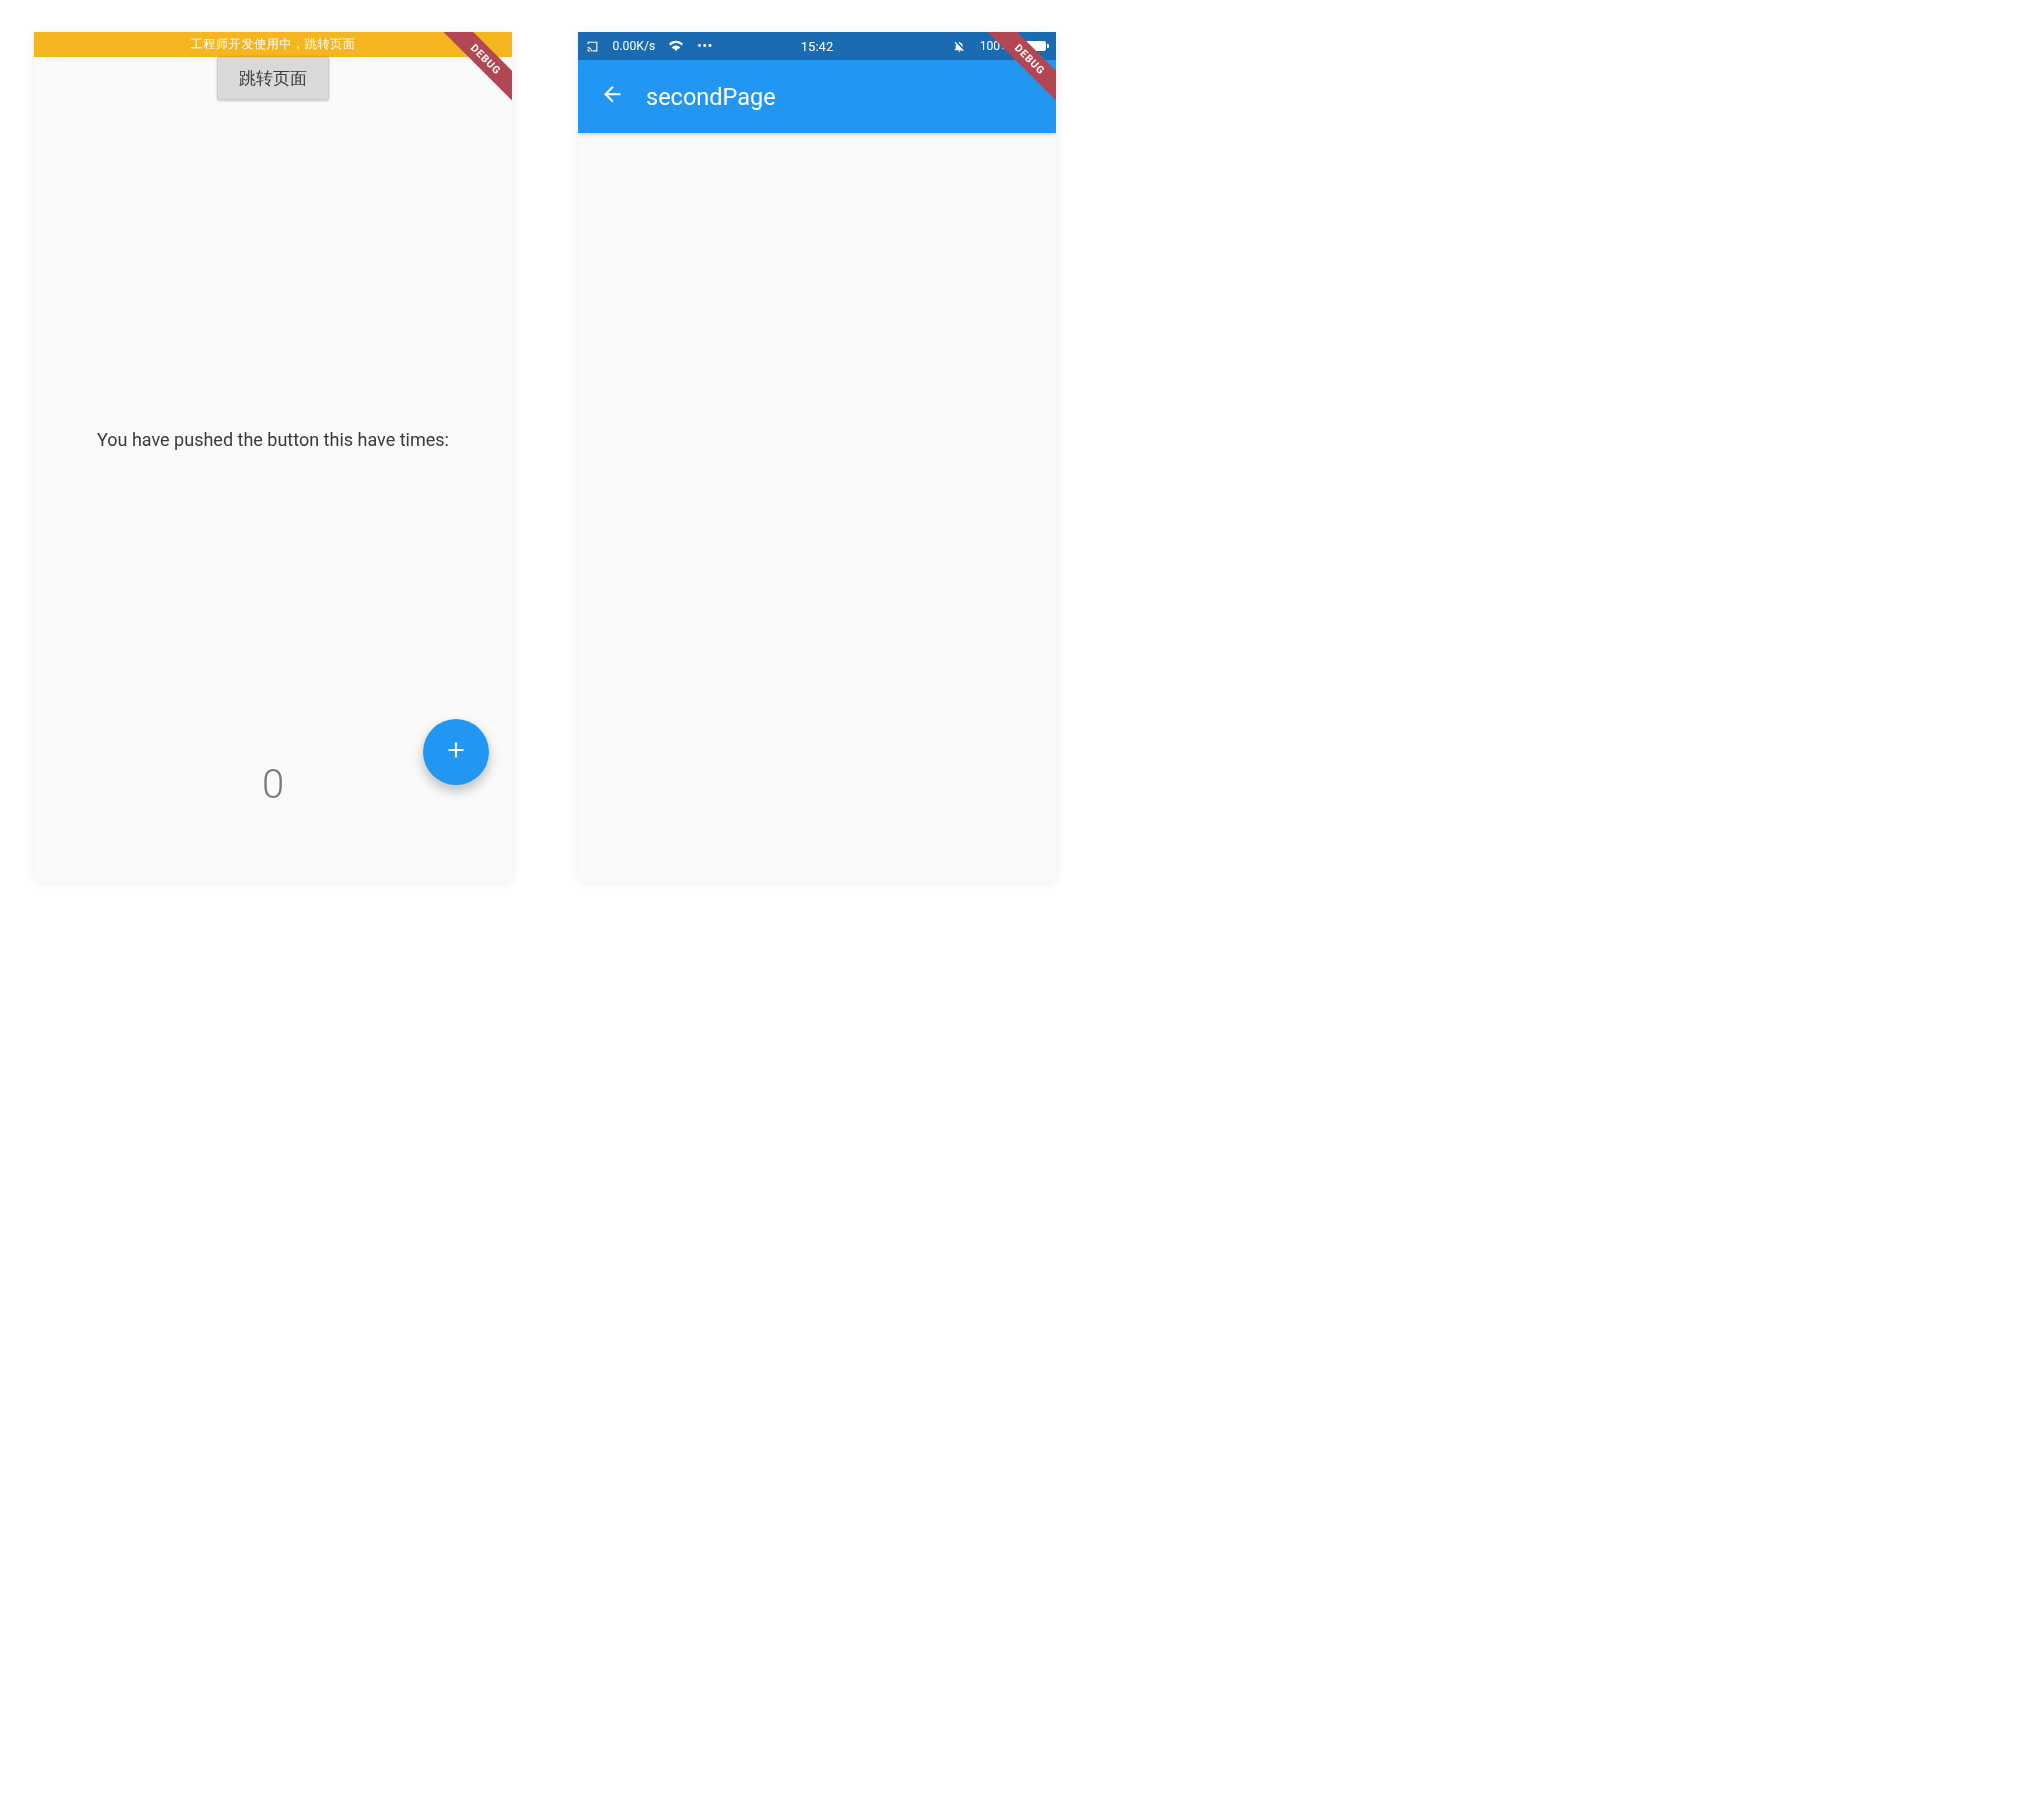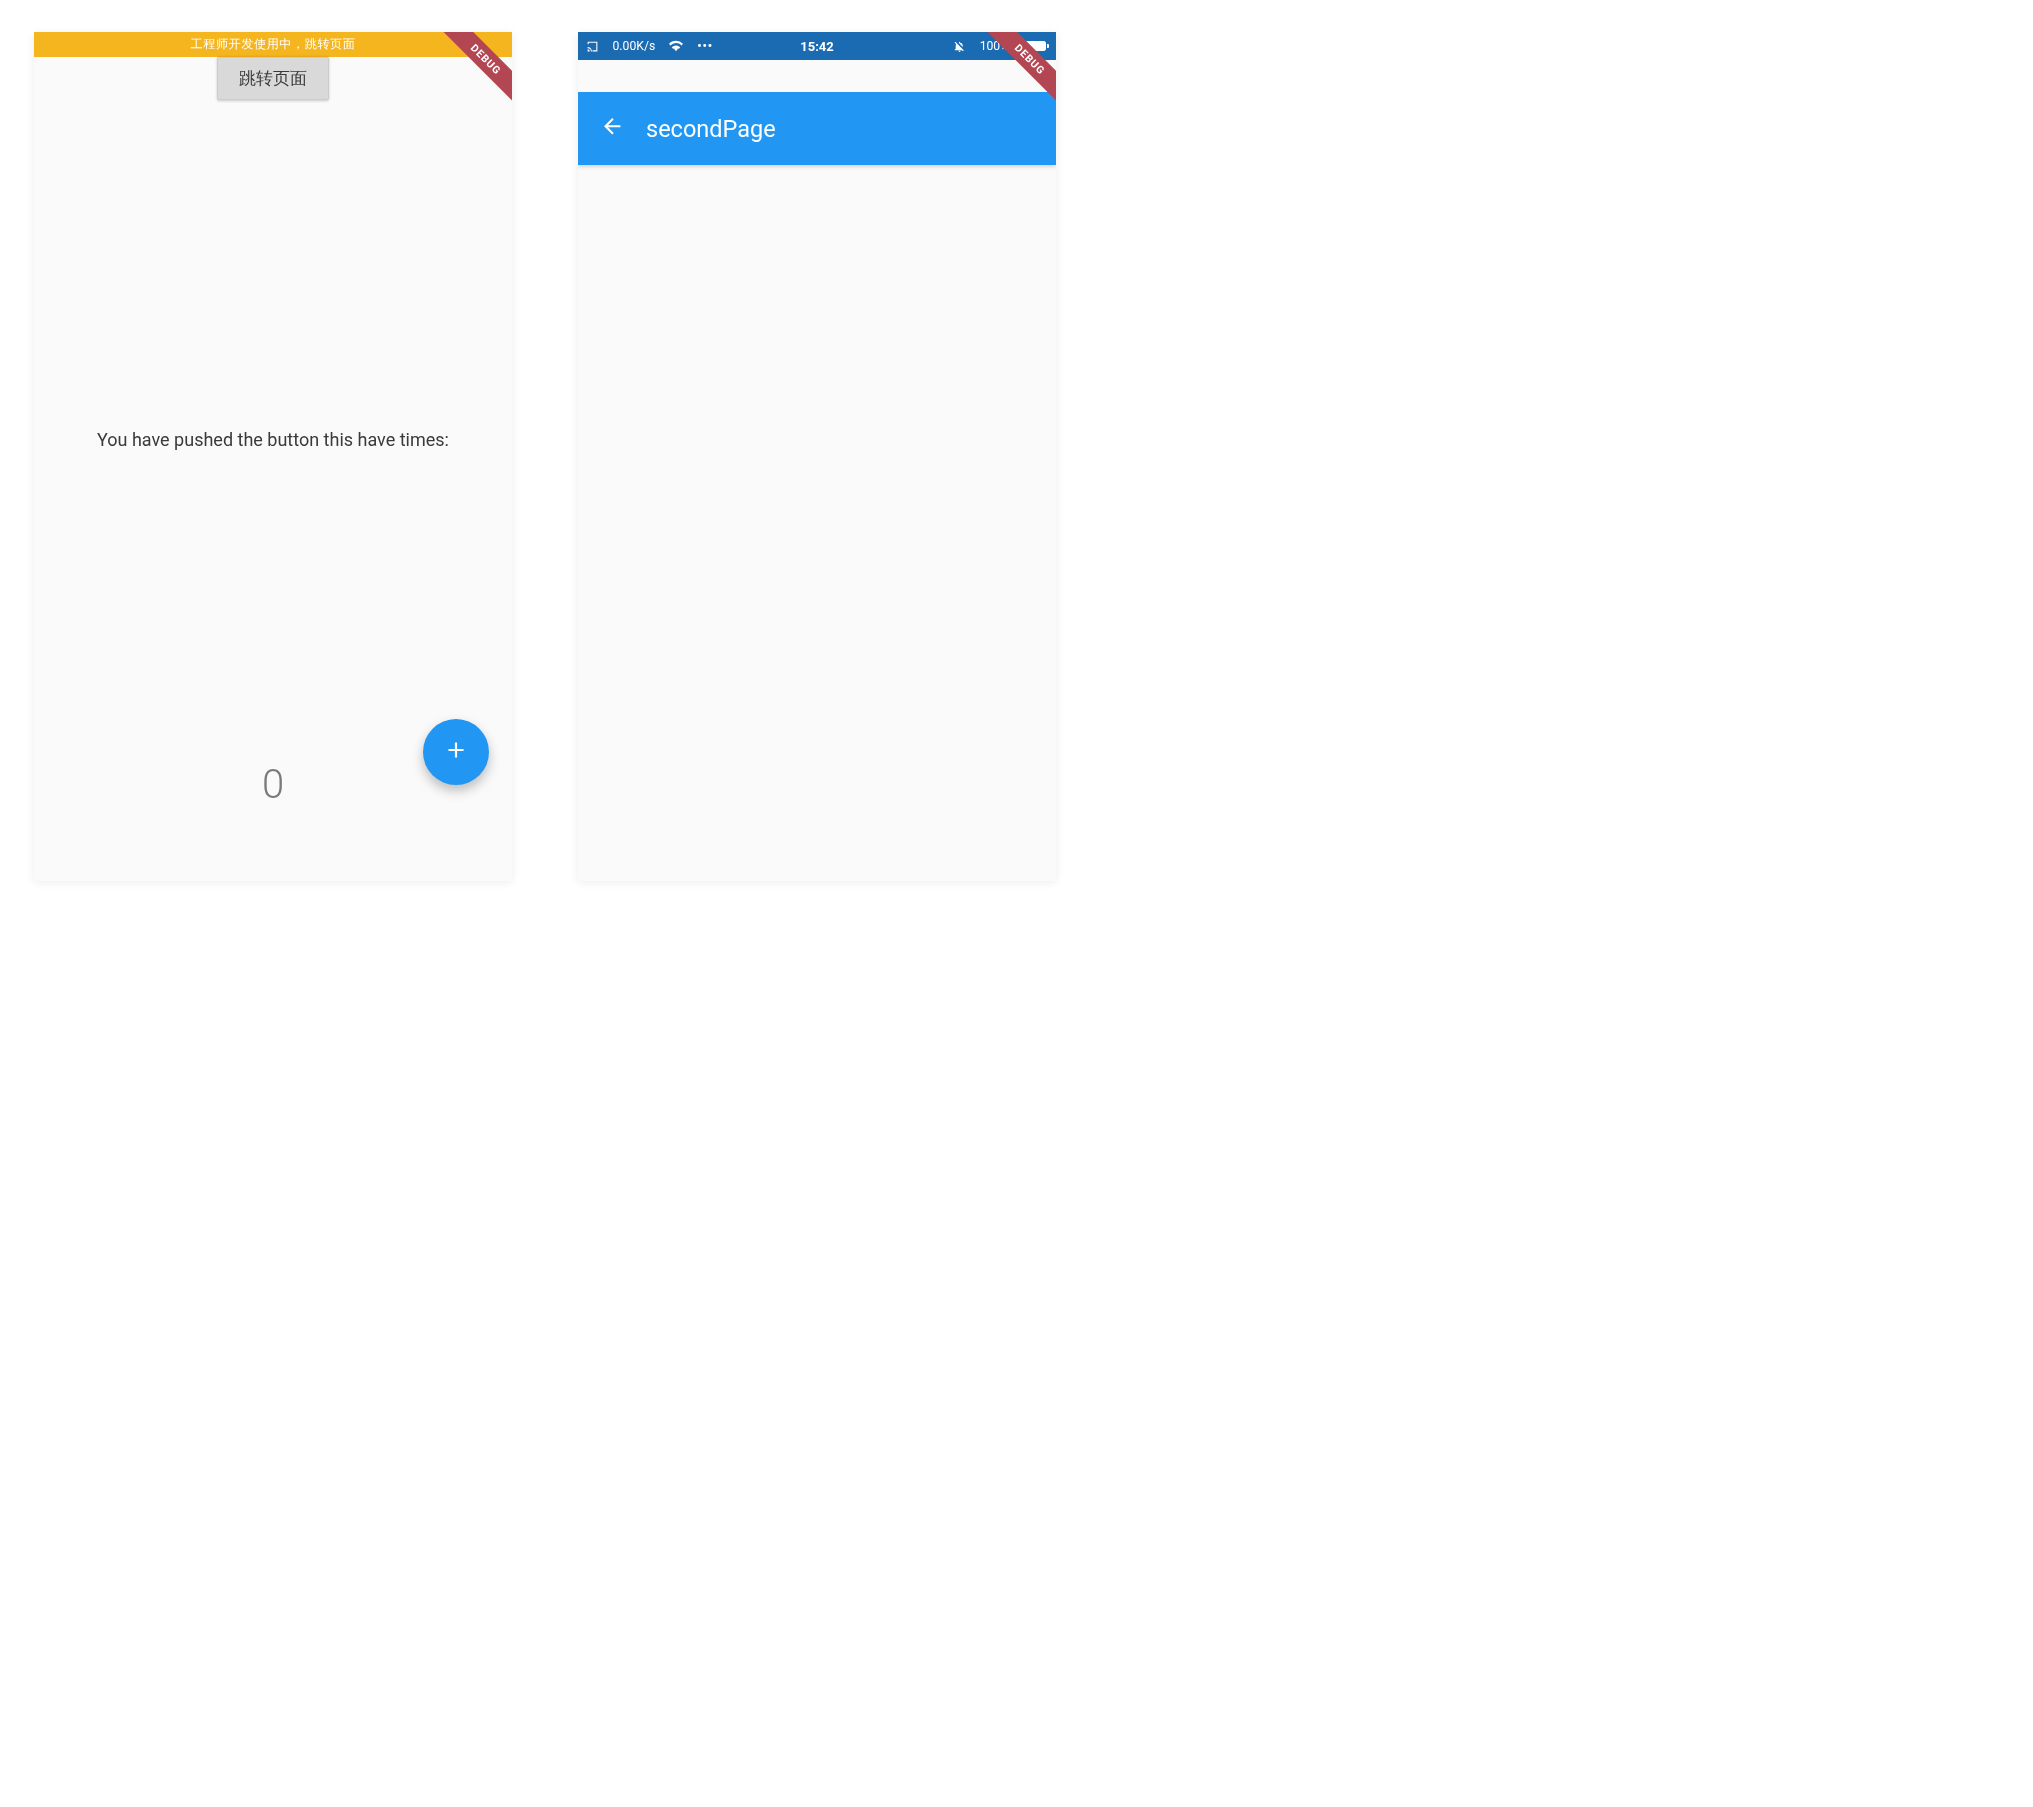--- a/index.html
+++ b/index.html
@@ -96,21 +96,21 @@
   .statusbar .right-group {
     display: flex;
     align-items: center;
     gap: 14px;
   }
   .statusbar .center {
     position: absolute;
     left: 50%;
     transform: translateX(-50%);
     font-size: 13px;
-    font-weight: 700;
+    font-weight: 400;
   }
   .statusbar .right-group { margin-left: auto; }
   .statusbar svg { fill: #fff; }
   .wifi, .status-icon { display:inline-flex; }
   .dots { letter-spacing: 0.9px; font-weight:700; }
 
   .battery {
     display: inline-flex;
     align-items: center;
   }
@@ -178,21 +178,20 @@
   .fab svg { fill: #fff; }
 
   
   .body-empty {
     height: calc(100% - 28px - 73px);
     background: #fafafa;
   }
 
   .right-appbar {
     height: 73px;
-    margin-top: 32px;
   }
   .right-appbar .appbar-title { font-size: 23.5px; font-weight: 400; }
 </style>
 </head>
 <body>
 
 <div class="canvas">
 
   <div class="phone phone-left">
     <div class="debug-ribbon">DEBUG</div>

